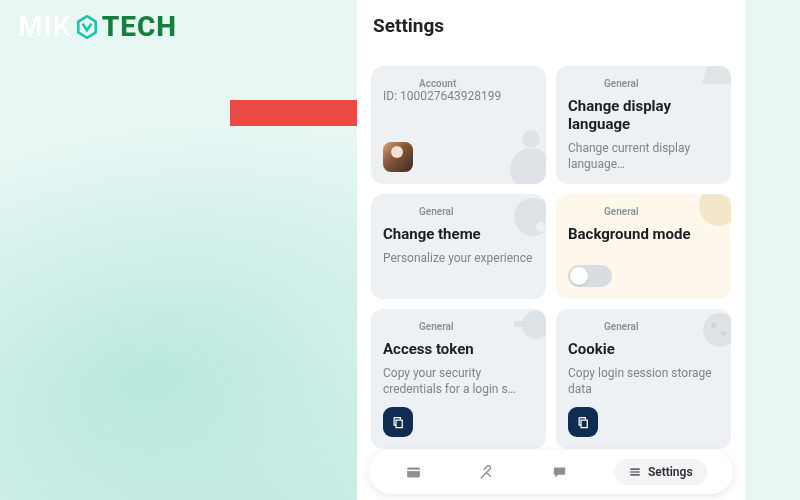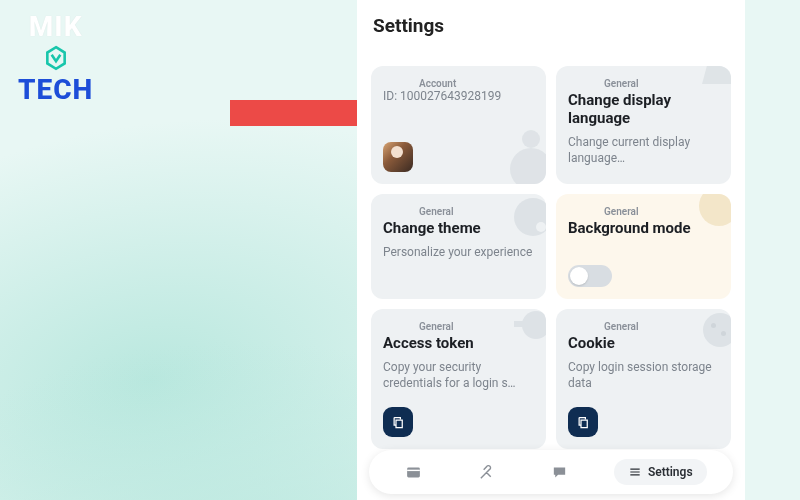--- a/index.html
+++ b/index.html
@@ -18,28 +18,27 @@
   }
   .wave1 { left: -350px; top: 80px; transform: rotate(-10deg); }
   .wave2 { left: -200px; top: 300px; transform: rotate(8deg); }
 
   
   .logo {
     position: absolute; left: 18px; top: 10px;
     display: flex; align-items: center; gap: 2px;
     font-weight: 800; font-size: 28px; letter-spacing: 1px;
     color: #fff;
-    flex-direction: column;
   }
   .logo .m1 { color: #fff; text-shadow: 0 0 1px rgba(0,0,0,0.1); }
   .logo .hex {
     width: 26px; height: 26px; display: inline-flex; align-items: center; justify-content: center;
     color: #18c6ab;
   }
-  .logo .t2 { color: #1d4ed8; }
+  .logo .t2 { color: #15803d; }
 
   
   .arrow {
     position: absolute; left: 230px; top: 88px;
     width: 190px; height: 50px;
     display: flex; align-items: center;
   }
   .arrow .shaft {
     width: 140px; height: 26px; background: #ec4a47;
   }
@@ -79,21 +78,21 @@
   .card.language { min-height: 118px; }
   .card.bgmode  { background: #fdf7ec; min-height: 105px; }
   .card.theme   { min-height: 105px; }
   .card.token   { min-height: 140px; }
   .card.cookie  { min-height: 140px; }
 
   .card .tag {
     font-size: 10px; color: #8a9099; font-weight: 600; margin-left: 36px;
   }
   .card .title {
-    font-size: 15px; font-weight: 700; color: #1c1f24; margin-top: 2px; line-height: 1.2;
+    font-size: 15px; font-weight: 700; color: #1c1f24; margin-top: 8px; line-height: 1.2;
   }
   .card .desc {
     font-size: 12px; color: #7d848d; margin-top: 8px; line-height: 1.3;
   }
   .card .idline {
     font-size: 12px; color: #7d848d; 
   }
   .avatar {
     width: 30px; height: 30px; border-radius: 8px;
     background: linear-gradient(135deg,#d9a574 0%, #8a5a3a 40%, #3a2a22 100%);

